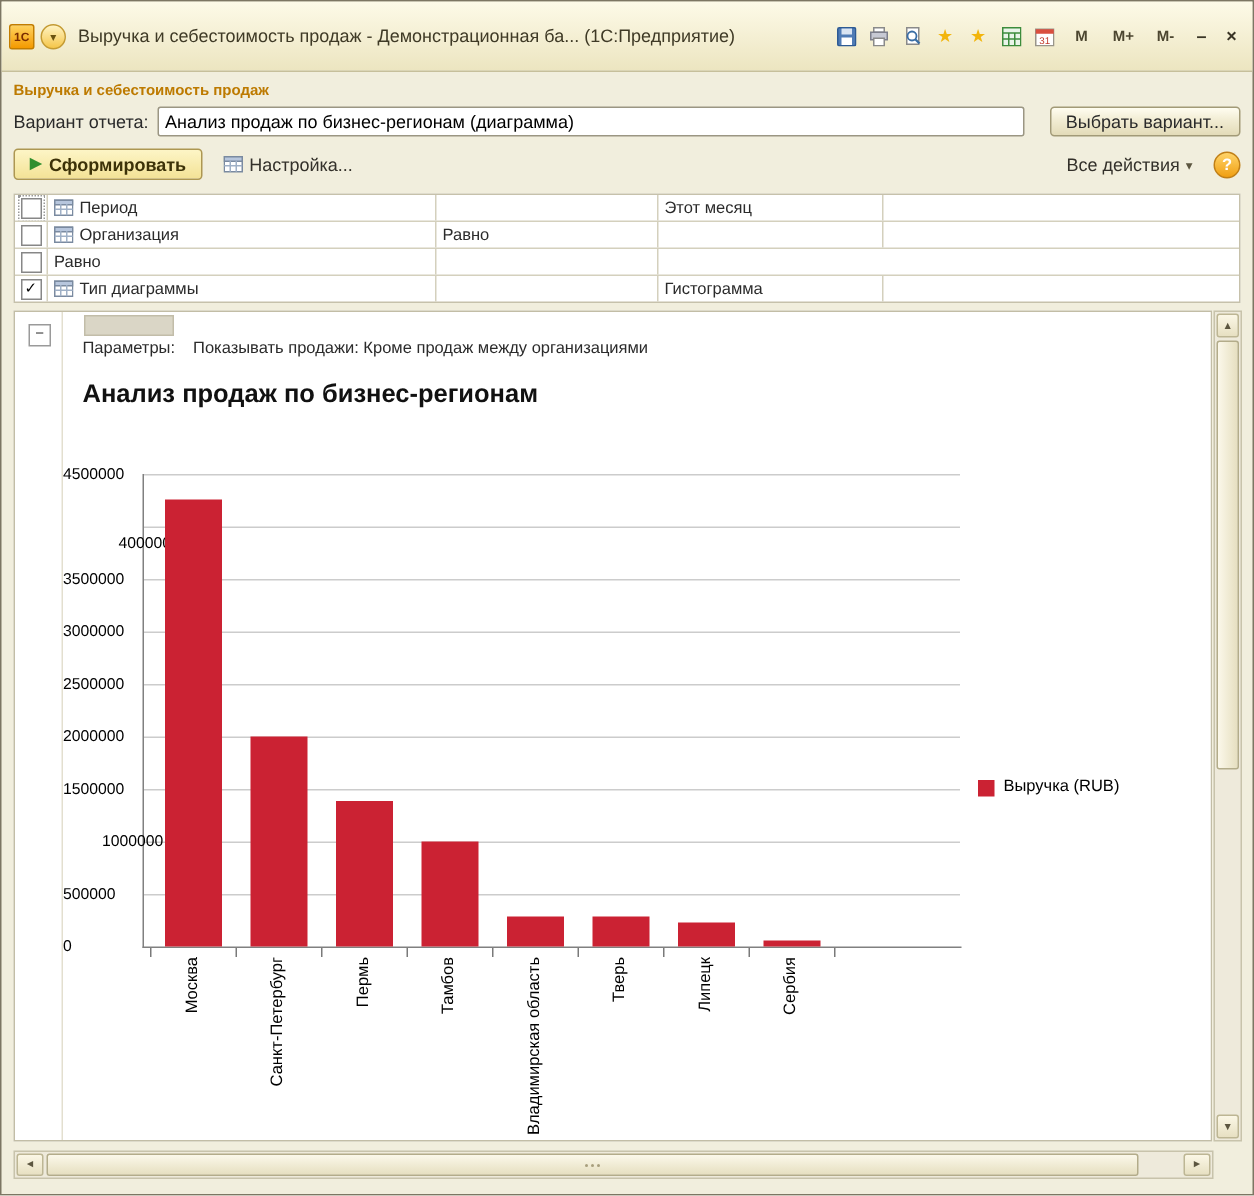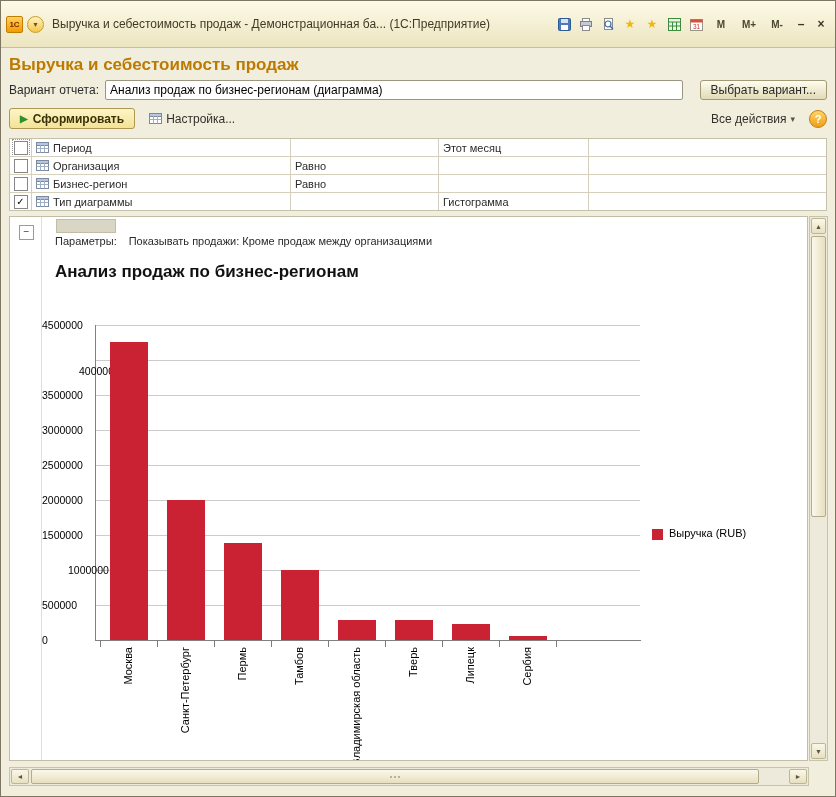--- a/index.html
+++ b/index.html
@@ -11,21 +11,21 @@
   .logo{width:15px;height:15px;border-radius:2px;background:linear-gradient(#ffd25e,#f49a00);border:1px solid #c27d00;color:#7a2c00;font-size:8px;font-weight:bold;display:flex;align-items:center;justify-content:center}
   .menu-btn{width:15px;height:15px;border-radius:50%;background:linear-gradient(#fff3c2,#f5c64a);border:1px solid #c49b33;font-size:8px;display:flex;align-items:center;justify-content:center;color:#6b5310;cursor:default}
   .title-text{font-size:12px;color:#3f3a26;margin-left:4px;white-space:nowrap;overflow:hidden;text-overflow:ellipsis;flex:1}
   .tb-icons{display:flex;align-items:center;gap:2px}
   .tb-btn{min-width:20px;height:18px;display:flex;align-items:center;justify-content:center;border-radius:2px}
   .tb-btn.txt{padding:0 3px;font-size:10px;font-weight:bold;color:#4c4630}
   .star{color:#f2b50c;font-size:12px;line-height:12px}
   .win-ctl{font-size:12px;font-weight:bold;color:#3a3526;width:18px;text-align:center}
 
   
-  .page-title{padding:7px 8px 2px;font-size:17px;font-weight:bold;color:#bd7a00}
+  .page-title{padding:7px 8px 2px;font-size:10px;font-weight:bold;color:#bd7a00}
 
   
   .variant-row{display:flex;align-items:center;gap:6px;padding:3px 8px 3px}
   .vlabel{font-size:12px;color:#2b2b2b;white-space:nowrap}
   .vinput{width:578px;height:20px;border:1px solid #9b9683;border-radius:2px;background:#fff;font:12px "Liberation Sans",sans-serif;padding:0 4px;box-sizing:border-box}
   .btn{height:20px;background:linear-gradient(#fffdf0,#f1ecd3 45%,#e3dbb8);border:1px solid #a29a77;border-radius:3px;font:12px "Liberation Sans",sans-serif;color:#2b2b2b;padding:0 10px;cursor:default}
   .btn.choose{margin-left:auto}
 
   
   .cmdbar{display:flex;align-items:center;gap:10px;padding:5px 8px 4px}
@@ -222,32 +222,20 @@
           </span>
           <span>Организация</span>
         </div>
       <div class="fcell">Равно</div>
       <div class="fcell"></div>
       <div class="fcell extra"></div>
     </div>
     <div class="frow">
       <div class="fcell cb">
           <span class="checkbox"></span>
-        </div>
-      <div class="fcell">
-          <span>
-            <svg width="13" height="13">
-              <rect x="0.5" y="1.5" width="12" height="10" fill="#fff" stroke="#7a8aa0"></rect>
-              <rect x="0.5" y="1.5" width="12" height="3" fill="#b7c6dd" stroke="#7a8aa0"></rect>
-              <line x1="4.5" y1="4" x2="4.5" y2="11.5" stroke="#9fb0c6"></line>
-              <line x1="8.5" y1="4" x2="8.5" y2="11.5" stroke="#9fb0c6"></line>
-              <line x1="0.5" y1="7.5" x2="12.5" y2="7.5" stroke="#9fb0c6"></line>
-            </svg>
-          </span>
-          <span>Бизнес-регион</span>
         </div>
       <div class="fcell">Равно</div>
       <div class="fcell"></div>
       <div class="fcell extra"></div>
     </div>
     <div class="frow">
       <div class="fcell cb">
           <span class="checkbox">✓</span>
         </div>
       <div class="fcell">

